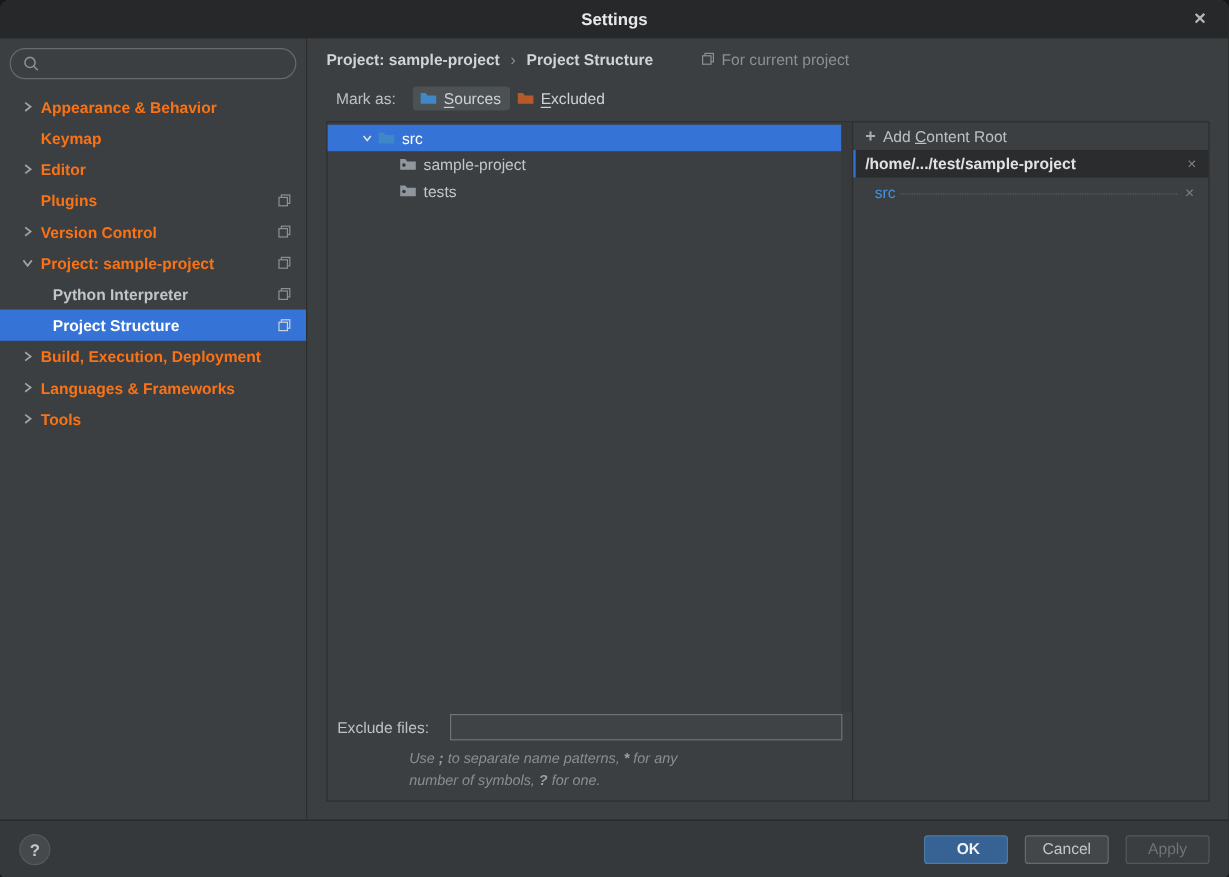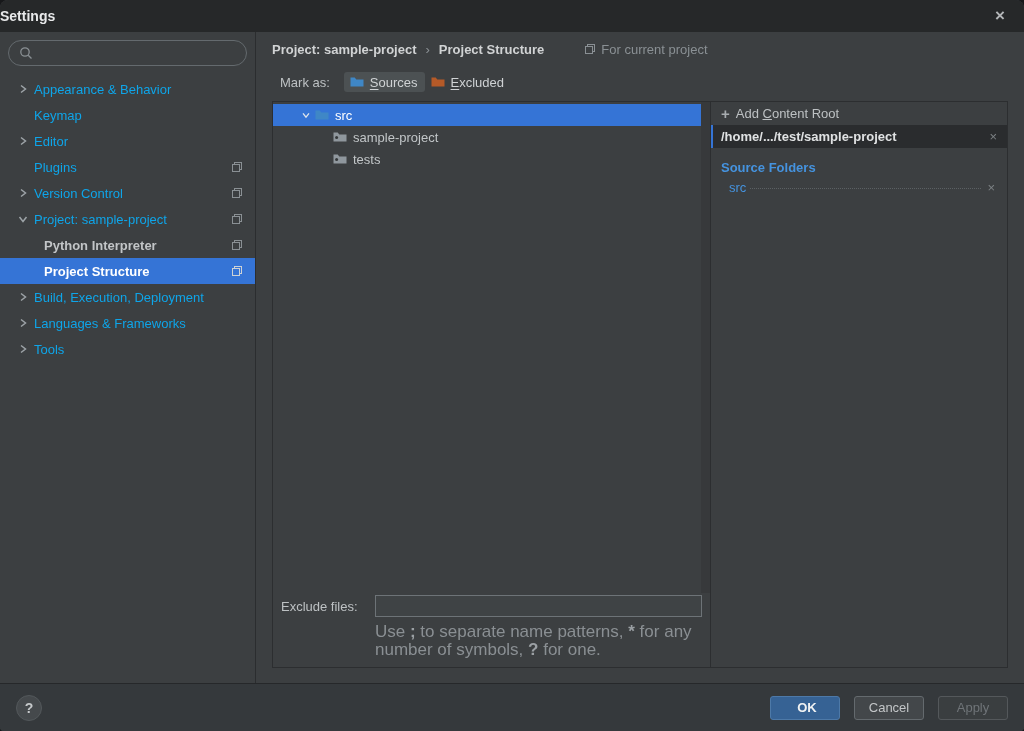--- a/index.html
+++ b/index.html
@@ -2,39 +2,39 @@
 <html><head>
 <meta charset="utf-8">
 <style>
   * { margin:0; padding:0; box-sizing:border-box; }
   html,body { background:#17181a; }
   body { font-family:"Liberation Sans", sans-serif; }
   .app { position:relative; width:1024px; height:731px; background:#3c3f41;
          border-radius:8px 8px 4px 4px; overflow:hidden; display:flex; flex-direction:column; }
 
   
-  .titlebar { height:32px; background:#262829; display:flex; align-items:center; 
+  .titlebar { height:32px; background:#262829; display:flex; align-items:center; justify-content:center;
               position:relative; flex:none; }
   .titlebar .title { color:#e8e9ea; font-size:14px; font-weight:bold; }
   .titlebar .close { position:absolute; right:10px; top:0; height:32px; width:28px; display:flex;
                      align-items:center; justify-content:center; color:#b4b7b9; font-size:17px;
                      font-weight:bold; cursor:pointer; }
 
   
   .bodyrow { flex:1; display:flex; min-height:0; }
 
   
   .sidebar { width:256px; flex:none; background:#3c3f41; border-right:1px solid #2b2d2f;
              display:flex; flex-direction:column; }
   .searchwrap { padding:8px; }
   .searchbox { height:26px; border:1px solid #646a6e; border-radius:13px; display:flex;
                align-items:center; padding:0 10px; gap:6px; background:#3c3f41; }
   .nav { margin-top:2px; }
-  .nav-item { height:26px; display:flex; align-items:center; font-size:13px; font-weight:normal;
-              color:#0ea5e9; position:relative; padding-left:16px; cursor:pointer; }
+  .nav-item { height:26px; display:flex; align-items:center; font-size:13px; font-weight:bold;
+              color:#f97316; position:relative; padding-left:16px; cursor:pointer; }
   .nav-item .chev { width:18px; display:flex; align-items:center; flex:none; }
   .nav-item.nochev { padding-left:34px; }
   .nav-item.child { padding-left:44px; font-weight:bold; color:#c2c5c7; }
   .nav-item.selected { background:#3574d6; color:#ffffff; }
   .nav-item .badge { position:absolute; right:12px; top:7px; }
 
   
   .content { flex:1; display:flex; flex-direction:column; padding:0 16px; min-width:0; }
   .breadcrumb { height:34px; display:flex; align-items:center; font-size:13px; flex:none; }
   .breadcrumb .crumb { font-weight:bold; color:#d1d3d4; }
@@ -59,21 +59,21 @@
   .tree-row .chev { width:16px; display:flex; align-items:center; justify-content:center; flex:none; }
   .tree-row .ficon { margin-right:5px; display:flex; flex:none; }
   .tree-row.selected { background:#3574d6; color:#ffffff; }
   .ind1 { padding-left:7px; } .ind2 { padding-left:25px; } .ind3 { padding-left:59px; }
 
   .exclude { padding:0 8px 8px 8px; flex:none; }
   .exclude .row { display:flex; align-items:center; height:26px; }
   .exclude .lbl { width:94px; font-size:13px; color:#bdc1c3; flex:none; }
   .exclude input { width:330px; height:22px; background:#3f4345; border:1px solid #6d7377;
                    color:#d0d3d5; font-size:13px; padding:0 5px; outline:none; }
-  .hint { margin-left:94px; width:336px; font-size:17px; color:#8a8f93; line-height:18px; margin-top:4px; }
+  .hint { margin-left:60px; width:336px; font-size:12px; color:#8a8f93; line-height:18px; margin-top:4px;font-style:italic; }
   .hint b { color:#9ba0a4; }
 
   
   .right-pane { width:296px; flex:none; display:flex; flex-direction:column; font-size:13px; }
   .add-root { height:23px; display:flex; align-items:center; gap:6px; padding:0 10px; color:#bdc1c3;
               cursor:pointer; }
   .add-root .plus { color:#a7acaf; font-size:15px; font-weight:bold; line-height:1; }
   .root-row { height:23px; display:flex; align-items:center; background:#2a2c2e;
               border-left:2px solid #3574d6; padding:0 8px; cursor:pointer;gap:40px; }
   .root-row .path { font-weight:bold; color:#e0e2e3; flex:1; white-space:nowrap; overflow:hidden; }
@@ -310,21 +310,20 @@
 
         <div class="right-pane">
           <div class="add-root">
             <span class="plus">+</span>
             <span><span>Add </span><u>C</u><span>ontent Root</span></span>
           </div>
           <div class="root-row">
             <span class="path">/home/.../test/sample-project</span>
             <span class="xbtn">×</span>
           </div>
-          <div class="sf-title">Source Folders</div>
           <div class="sf-item">
             <span>src</span>
             <span class="leader"></span>
             <span class="xbtn">×</span>
           </div>
         </div>
       </div>
     </div>
   </div>
 

